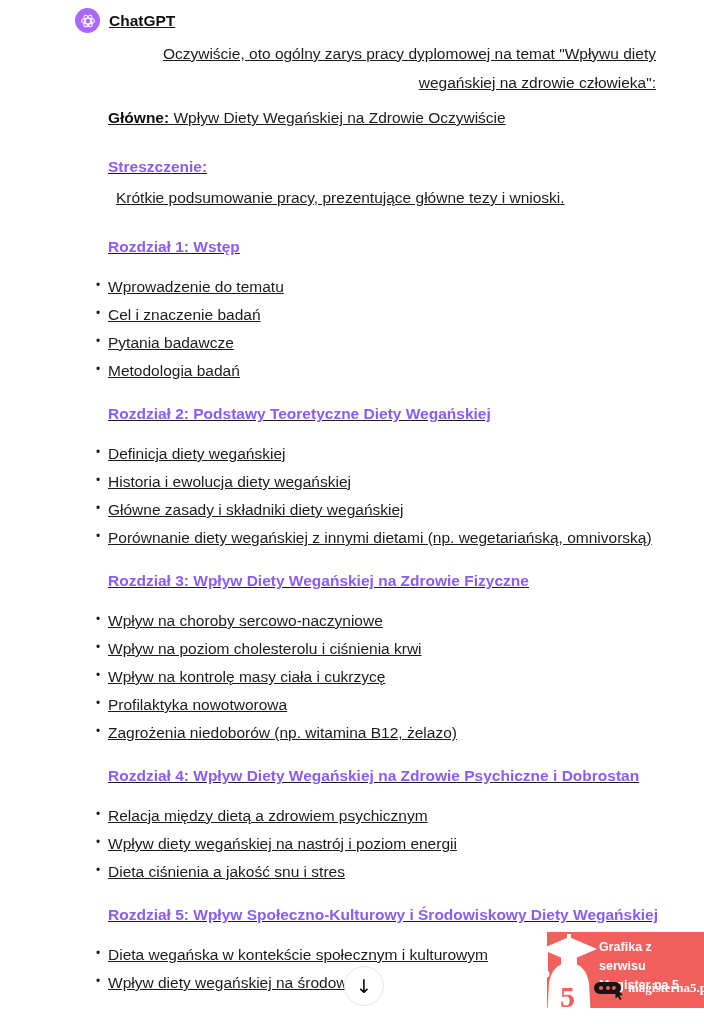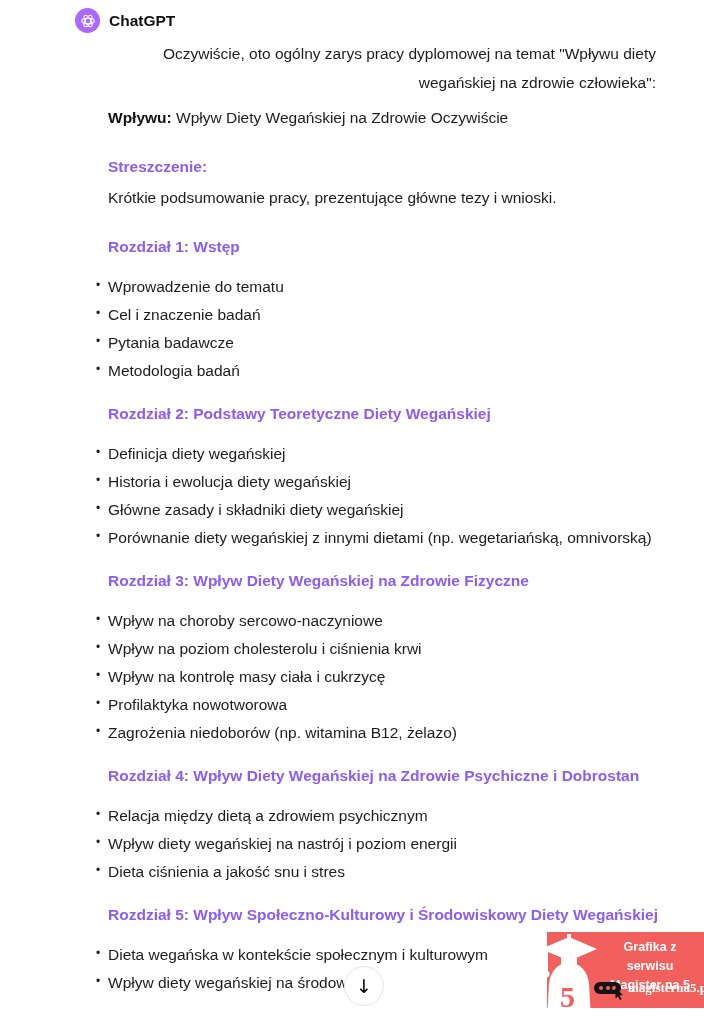--- a/index.html
+++ b/index.html
@@ -5,36 +5,37 @@
   * { box-sizing: border-box; margin: 0; padding: 0; }
   html, body { background: #ffffff; }
   .page {
     position: relative;
     width: 704px;
     height: 1024px;
     background: #ffffff;
     overflow: hidden;
     font-family: "Liberation Sans", sans-serif;
     color: #1c1c1c;
+    text-decoration: underline;
   }
   .msg { padding: 8px 20px 0 75px; }
   .msg-header { display: flex; align-items: center; gap: 9px; }
   .avatar {
     width: 25px; height: 25px; border-radius: 50%;
     background: #ab68ff;
     display: flex; align-items: center; justify-content: center;
     flex: 0 0 auto;
   }
   .sender { font-weight: bold; font-size: 15.5px; color: #111; }
   .msg-content { margin-left: 33px; max-width: 548px; font-size: 15.5px; }
   .intro { margin-top: 6px; line-height: 29px; text-align: right; }
   .title-line { margin-top: 6px; line-height: 29px; }
   .title-line strong { color: #111; }
   .sec-heading { font-weight: bold; color: #8b5cf6; margin: 26px 0 0 0; line-height: 17px; white-space: nowrap; }
-  .sec-body { margin: 8px 0 0 0; line-height: 29px; }
+  .sec-body { margin: 8px 0 0 8px; line-height: 29px; }
   ul.bullets { list-style: none; margin: 24px 0 0 0; padding: 0; }
   ul.bullets li { position: relative; line-height: 16px; margin-bottom: 12px; }
   ul.bullets li::before {
     content: "•";
     position: absolute; left: -12px; top: -2px;
     font-size: 12px; color: #1c1c1c;
   }
   
   .scroll-btn {
     position: absolute; left: 344px; top: 966px;
@@ -48,21 +49,21 @@
   
   .watermark {
     position: absolute; left: 547px; top: 932px;
     width: 157px; height: 76px;
     z-index: 5;
   }
   .wm-rect { position: absolute; inset: 0; background: #f2605d; }
   .wm-grad { position: absolute; left: -9px; top: 1px; width: 62px; height: 86px; }
   .wm-lines {
     position: absolute; left: 52px; top: 6px; width: 102px;
-    text-align: center; color: #ffffff; font-weight: bold;
+    color: #ffffff; font-weight: bold;
     font-size: 12.5px; line-height: 19px;
   }
   .wm-site-row {
     position: absolute; left: 47px; top: 48px;
     display: flex; align-items: center; gap: 3px;
   }
   .wm-pill {
     position: relative;
     width: 27px; height: 12px; border-radius: 6px;
     background: #151515;
@@ -90,21 +91,21 @@
             <ellipse cx="12" cy="12" rx="9.5" ry="4.2" transform="rotate(60 12 12)"></ellipse>
             <ellipse cx="12" cy="12" rx="9.5" ry="4.2" transform="rotate(120 12 12)"></ellipse>
           </g>
         </svg>
       </div>
       <div class="sender">ChatGPT</div>
     </div>
 
     <div class="msg-content">
       <p class="intro">Oczywiście, oto ogólny zarys pracy dyplomowej na temat "Wpływu diety wegańskiej na zdrowie człowieka":</p>
-      <p class="title-line"><strong>Wpływu:</strong>
+      <p class="title-line"><strong>Główne:</strong>
         <span>Wpływ Diety Wegańskiej na Zdrowie Oczywiście</span></p>
       <div id="sections">
           <p class="sec-heading">Streszczenie:</p>
           <p class="sec-body">Krótkie podsumowanie pracy, prezentujące główne tezy i wnioski.</p>
           <p class="sec-heading">Rozdział 1: Wstęp</p>
           <ul class="bullets">
             <li>Wprowadzenie do tematu</li>
             <li>Cel i znaczenie badań</li>
             <li>Pytania badawcze</li>
             <li>Metodologia badań</li>

